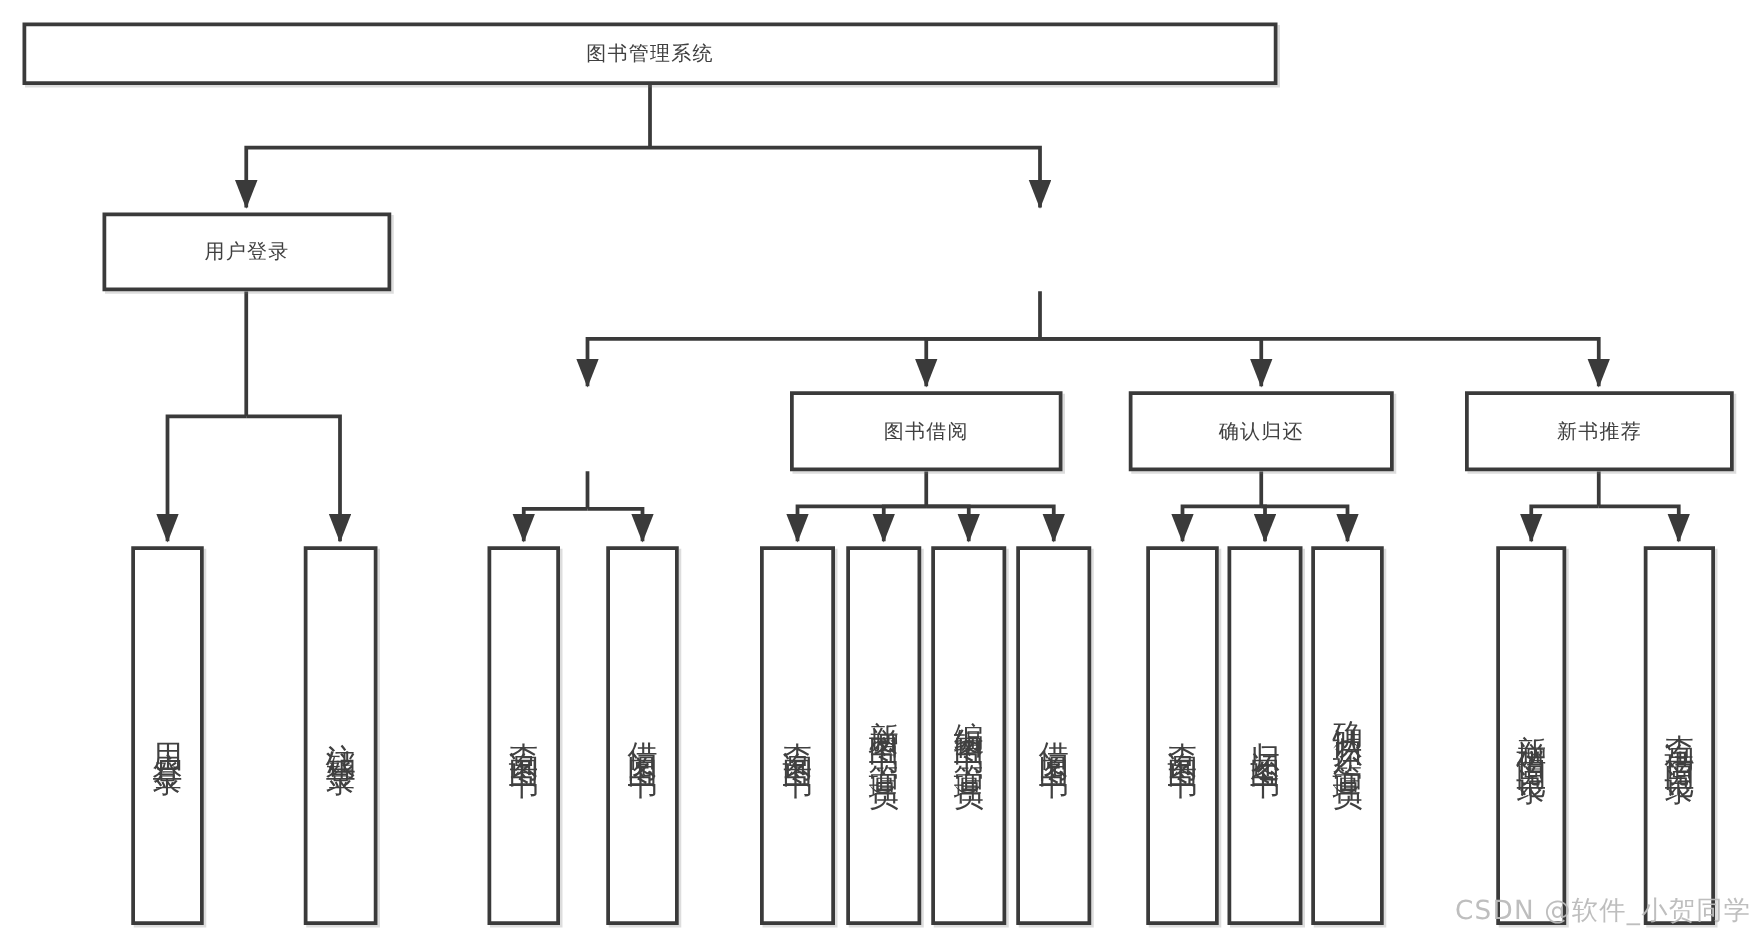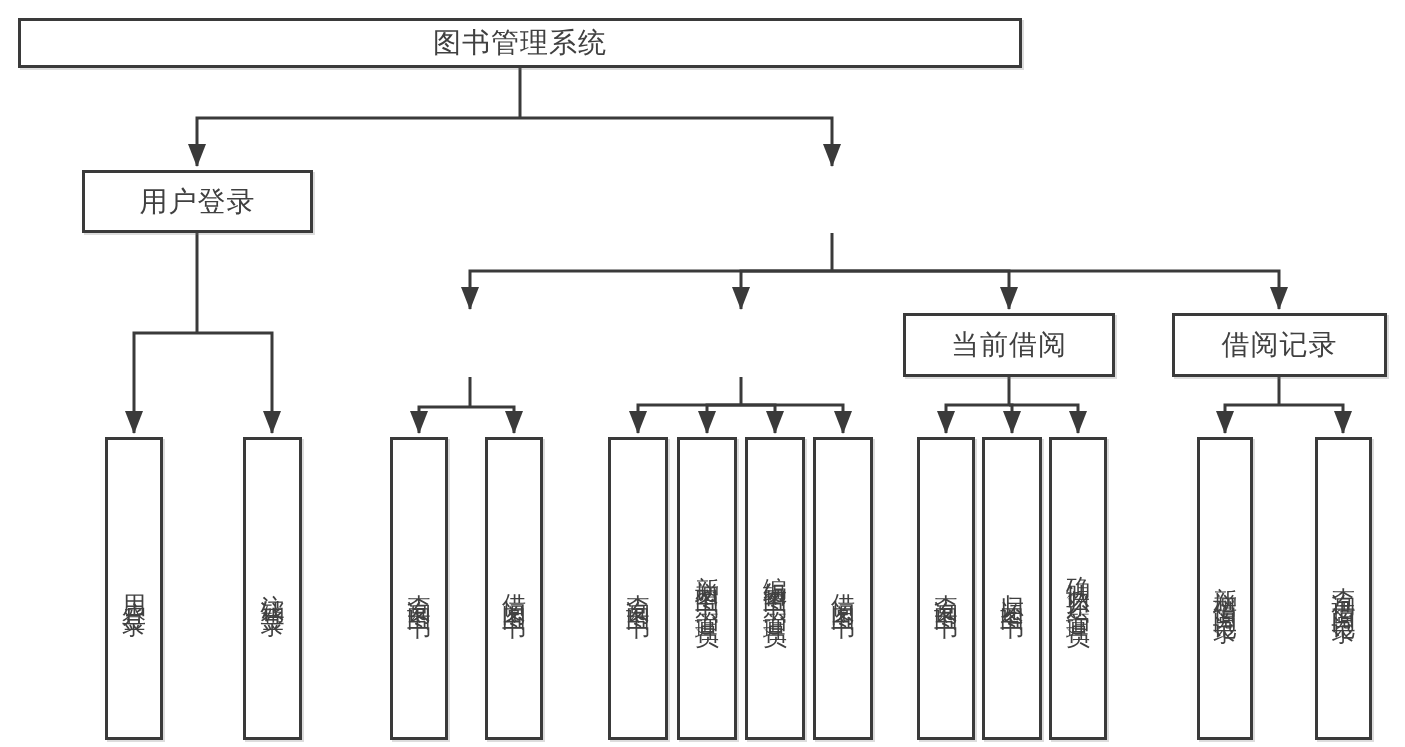--- a/index.html
+++ b/index.html
@@ -22,21 +22,21 @@
     background: #ffffff;
     border: 3px solid #3a3a3a;
     box-shadow: 2px 2px 0 rgba(120,120,120,0.25);
     box-sizing: border-box;
     color: #404040;
     z-index: 2;
     display: flex;
     align-items: center;
     justify-content: center;
   }
-  .h { font-size: 28px; letter-spacing: 1px; white-space: nowrap; }
+  .h { font-size: 16px; letter-spacing: 1px; white-space: nowrap; }
   .v {
     font-size: 24px;
   }
   .v .vtext {
     writing-mode: vertical-rl;
     text-orientation: mixed;
     letter-spacing: 7px;
     line-height: 1;
     white-space: nowrap;
   }
@@ -96,22 +96,23 @@
       <path d="M1279,377 V405"></path>
       <path d="M1279,405 H1225 V433" marker-end="url(#arrow)"></path>
       <path d="M1279,405 H1343 V433" marker-end="url(#arrow)"></path>
     </g>
   </svg>
 
   <div class="box h" style="left:18px; top:18px; width:1004px; height:50px;">图书管理系统</div>
 
   <div class="box h" style="left:82px; top:170px; width:231px; height:63px;">用户登录</div>
 
-  <div class="box h" style="left:903px; top:313px; width:212px; height:64px;">当前借阅</div>
-  <div class="box h" style="left:1172px; top:313px; width:215px; height:64px;">借阅记录</div>
+  <div class="box h" style="left:632px; top:313px; width:218px; height:64px;">图书借阅</div>
+  <div class="box h" style="left:903px; top:313px; width:212px; height:64px;">确认归还</div>
+  <div class="box h" style="left:1172px; top:313px; width:215px; height:64px;">新书推荐</div>
 
   <div class="box v" style="left:105px; top:437px; width:58px; height:303px;">
     <span class="vtext">用户登录</span>
   </div>
   <div class="box v" style="left:243px; top:437px; width:59px; height:303px;">
     <span class="vtext">注销登录</span>
   </div>
 
   <div class="box v" style="left:390px; top:437px; width:58px; height:303px;">
     <span class="vtext">查询图书</span>
@@ -143,14 +144,15 @@
     <span class="vtext">确认归还（管理员）</span>
   </div>
 
   <div class="box v" style="left:1197px; top:437px; width:56px; height:303px;">
     <span class="vtext">新增借阅记录</span>
   </div>
   <div class="box v" style="left:1315px; top:437px; width:57px; height:303px;">
     <span class="vtext">查询借阅记录</span>
   </div>
 
+  <div class="watermark">CSDN @软件_小贺同学</div>
 
 </div>
 
 </body></html>

